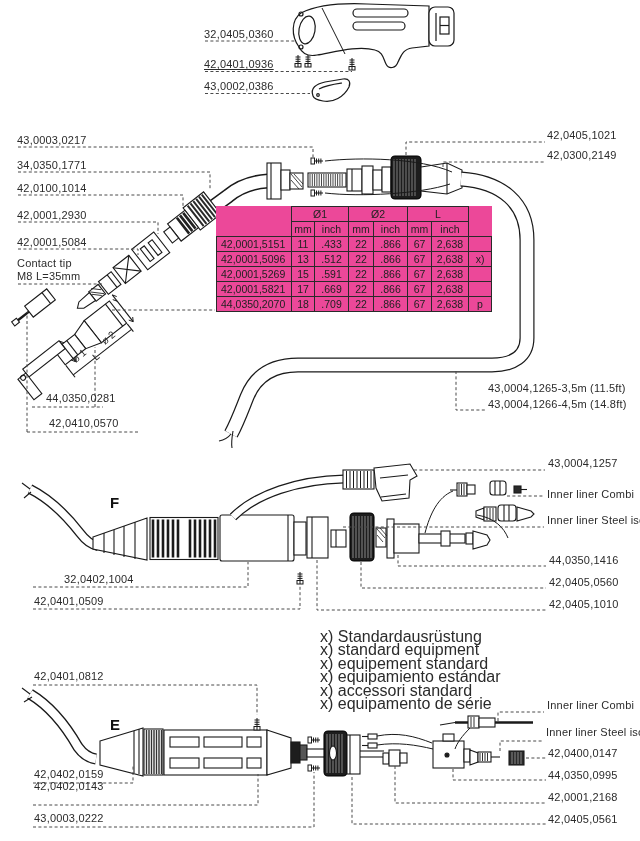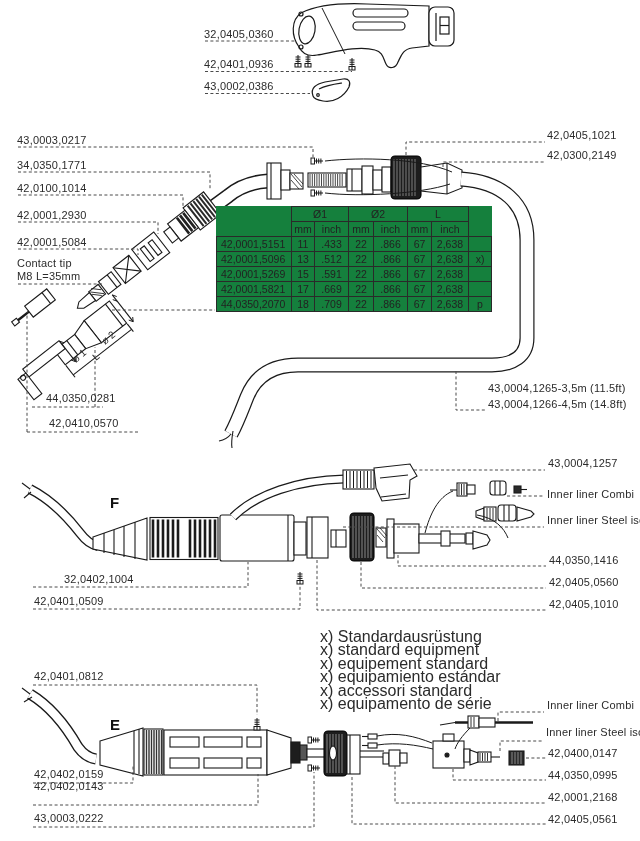--- a/index.html
+++ b/index.html
@@ -4,21 +4,21 @@
 <style>
   * { margin:0; padding:0; box-sizing:border-box; }
   html,body { background:#fff; }
   #page { position:relative; width:640px; height:841px; background:#fff;
           font-family:"Liberation Sans", sans-serif; overflow:hidden; }
   #art { position:absolute; left:0; top:0; }
   .lbl { position:absolute; font-size:11px; color:#2b2b2b; white-space:nowrap; letter-spacing:.2px; }
   .sec-letter { position:absolute; font-size:15px; font-weight:bold; color:#111; }
   .notes { position:absolute; left:320px; top:630px; font-size:16px; color:#2b2b2b; line-height:13.4px; }
   #size-table { position:absolute; left:216px; top:206px; border-collapse:collapse;
-                font-size:10.5px; color:#222; table-layout:fixed; background:#15803d; }
+                font-size:10.5px; color:#222; table-layout:fixed; background:#ec4899; }
   #size-table td { border:1px solid #2a2a2a; text-align:center; padding:0; height:15px; }
   #size-table td.nb { border:none; background:transparent; }
   #size-table td.part { text-align:left; padding-left:4px; }
 </style>
 </head>
 <body>
 
 <div id="page">
 
   <svg id="art" width="640" height="841" viewBox="0 0 640 841">
@@ -319,21 +319,21 @@
       <polyline points="500,751 500,741 543,741"></polyline>
       <line x1="526" y1="758" x2="546" y2="758"></line>
       <polyline points="453,769 453,780 546,780"></polyline>
       <polyline points="395,766 395,803 546,803"></polyline>
       <polyline points="352,777 352,824 546,824"></polyline>
     </g>
     <use href="#scv" x="257" y="730"></use>
   </svg>
 
   <div class="lbl" style="left:204px; top:28px;">32,0405,0360</div>
-  <div class="lbl" style="left:204px; top:58px;">42,0401,0936</div>
+  <div class="lbl" style="left:204px; top:58px;text-decoration:underline;">42,0401,0936</div>
   <div class="lbl" style="left:204px; top:80px;">43,0002,0386</div>
 
   <div class="lbl" style="left:17px; top:134px;">43,0003,0217</div>
   <div class="lbl" style="left:17px; top:159px;">34,0350,1771</div>
   <div class="lbl" style="left:17px; top:182px;">42,0100,1014</div>
   <div class="lbl" style="left:17px; top:209px;">42,0001,2930</div>
   <div class="lbl" style="left:17px; top:236px;">42,0001,5084</div>
   <div class="lbl" style="left:17px; top:257px;">Contact tip</div>
   <div class="lbl" style="left:17px; top:270px;">M8 L=35mm</div>
   <div class="lbl" style="left:547px; top:129px;">42,0405,1021</div>

